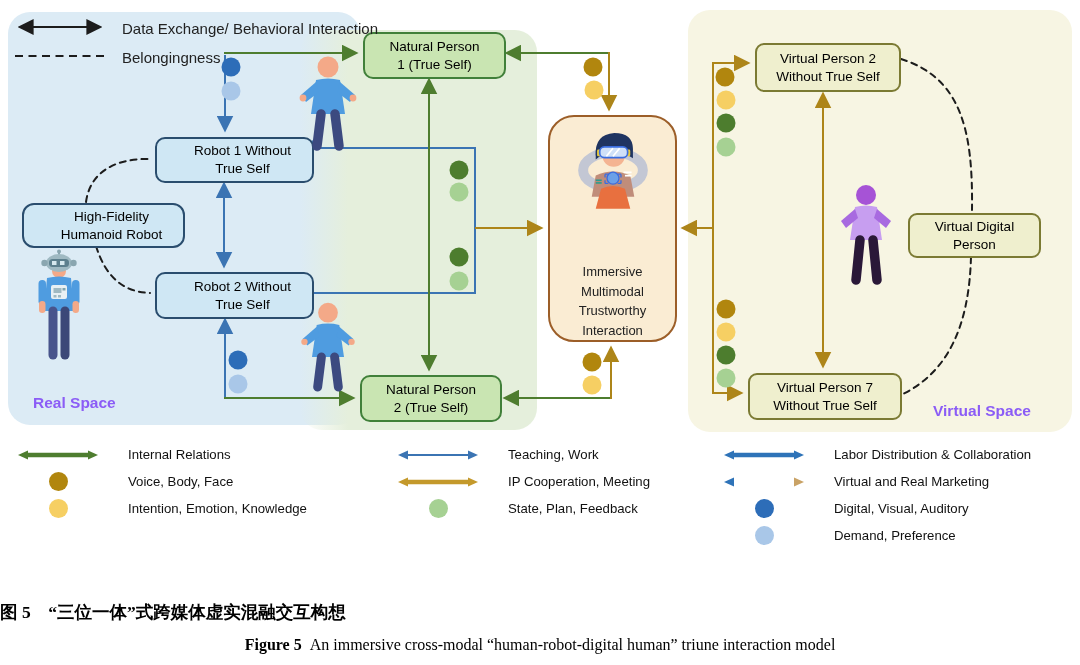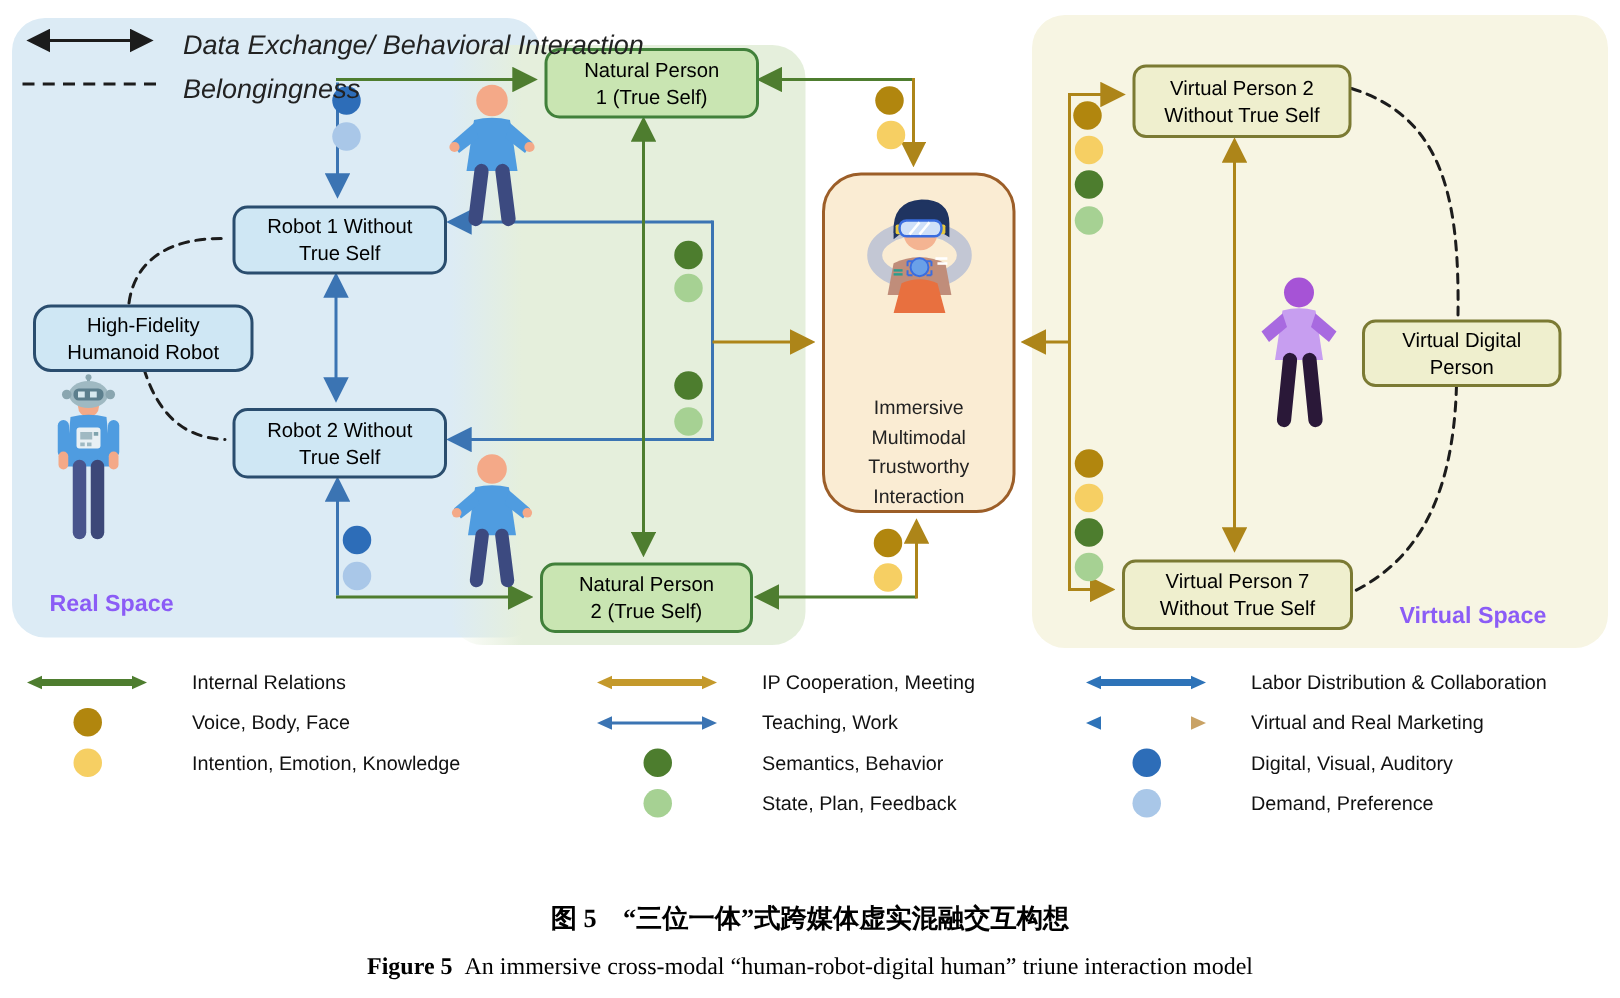--- a/index.html
+++ b/index.html
@@ -7,57 +7,57 @@
           font-family:"Liberation Sans",sans-serif;color:#111;}
   
   .region{position:absolute;border-radius:22px;}
   #region-real{left:8px;top:12px;width:352px;height:413px;background:var(--region-real);}
   #region-green{left:300px;top:30px;width:237px;height:400px;
     background:linear-gradient(90deg, rgba(229,239,220,0) 0px, var(--region-green) 48px);}
   #region-virtual{left:688px;top:10px;width:384px;height:422px;background:var(--region-virtual);}
   
   .box{position:absolute;display:flex;align-items:center;justify-content:center;text-align:center;
        white-space:pre-line;font-size:13.5px;line-height:1.32;color:#000;border-radius:10px;z-index:5;}
-  .box.robot{background:var(--box-robot-bg);border:2px solid var(--box-robot-border);}
+  .box.robot{background:var(--box-robot-bg);border:2px solid var(--box-robot-border);padding-left:16px;}
   .box.natural{background:var(--box-natural-bg);border:2px solid var(--box-natural-border);text-align:center;}
   .box.virtual{background:var(--box-virtual-bg);border:2px solid var(--box-virtual-border);border-radius:9px;}
   #center-box{position:absolute;left:548px;top:115px;width:129px;height:227px;z-index:4;
     background:var(--box-center-bg);border:2.5px solid var(--box-center-border);border-radius:26px;
     display:flex;flex-direction:column;align-items:center;padding-top:12px;box-sizing:border-box;gap:42px;}
   #center-text{margin-top:8px;text-align:center;font-size:13px;line-height:1.5;color:#222;white-space:pre-line;}
   .region-label{position:absolute;font-weight:bold;font-size:15.5px;color:#8b5cf6;z-index:6;}
   
   #connectors{position:absolute;left:0;top:0;z-index:3;}
   .ln{fill:none;stroke-width:2px;}
   .ln.blue{stroke:var(--c-blue);}
   .ln.green{stroke:var(--c-green);}
   .ln.gold{stroke:var(--c-gold);}
   .ln.black{stroke:var(--c-black);}
   .dashed{stroke:var(--c-black);stroke-width:2px;fill:none;stroke-dasharray:6 5;stroke-linecap:round;}
   
   .fig{position:absolute;z-index:6;}
   
-  .tlegend-label{position:absolute;font-size:18px;color:#222;z-index:6;font-style:italic;}
+  .tlegend-label{position:absolute;font-size:15px;color:#222;z-index:6;}
   
   .legend-col{position:absolute;top:441px;z-index:6;}
   .lrow{display:flex;align-items:center;height:27px;}
   .lglyph{display:flex;align-items:center;justify-content:center;width:96px;flex:0 0 96px;}
   .llabel{margin-left:22px;font-size:13.2px;color:#111;white-space:nowrap;}
   svg.larrow line{stroke:currentColor;}
   svg.larrow polygon{fill:currentColor;}
   svg.larrow.thick line{stroke-width:4.6px;}
   svg.larrow.thin line{stroke-width:2px;}
   .ar-green{color:var(--c-green);}
   .ar-olive{color:var(--c-thin-olive);}
   .ar-gold{color:var(--c-thick-gold);}
   .ar-blue{color:var(--c-blue);}
   .ar-thickblue{color:var(--c-thick-blue);}
   .ldot{width:19px;height:19px;border-radius:50%;display:inline-block;}
   
-  #caption-zh{position:absolute;left:0;top:600px;width:1080px;text-align:center;
+  #caption-zh{position:absolute;left:0;top:600px;width:1080px;text-align:left;
      font-family:"Liberation Serif",serif;font-weight:bold;font-size:17.5px;color:#000;}
   #caption-en{position:absolute;left:0;top:636px;width:1080px;text-align:center;
      font-family:"Liberation Serif",serif;font-size:16px;color:#000;}
 </style>
 </head>
 <body>
 
 <div id="canvas">
 
   <div class="region" id="region-real"></div>
@@ -284,43 +284,37 @@
       <span class="lglyph">
           <span class="ldot" style="background:var(--dot-light-yellow)"></span>
         </span>
       <span class="llabel">Intention, Emotion, Knowledge</span>
     </div>
   </div>
 
   <div class="legend-col" style="left:390px">
     <div class="lrow">
       <span class="lglyph">
+          <svg class="larrow thin ar-blue" width="82" height="12" viewBox="0 0 82 12">
+            <line x1="9" y1="6" x2="73" y2="6"></line>
+            <polygon points="1,6 11,1.5 11,10.5"></polygon>
+            <polygon points="81,6 71,1.5 71,10.5"></polygon>
+          </svg>
+        </span>
+      <span class="llabel">Teaching, Work</span>
+    </div>
+    <div class="lrow">
+      <span class="lglyph">
           <svg class="larrow thick ar-gold" width="82" height="12" viewBox="0 0 82 12">
             <line x1="9" y1="6" x2="73" y2="6"></line>
             <polygon points="1,6 11,1.5 11,10.5"></polygon>
             <polygon points="81,6 71,1.5 71,10.5"></polygon>
           </svg>
         </span>
       <span class="llabel">IP Cooperation, Meeting</span>
-    </div>
-    <div class="lrow">
-      <span class="lglyph">
-          <svg class="larrow thin ar-blue" width="82" height="12" viewBox="0 0 82 12">
-            <line x1="9" y1="6" x2="73" y2="6"></line>
-            <polygon points="1,6 11,1.5 11,10.5"></polygon>
-            <polygon points="81,6 71,1.5 71,10.5"></polygon>
-          </svg>
-        </span>
-      <span class="llabel">Teaching, Work</span>
-    </div>
-    <div class="lrow">
-      <span class="lglyph">
-          <span class="ldot" style="background:var(--dot-dark-green)"></span>
-        </span>
-      <span class="llabel">Semantics, Behavior</span>
     </div>
     <div class="lrow">
       <span class="lglyph">
           <span class="ldot" style="background:var(--dot-light-green)"></span>
         </span>
       <span class="llabel">State, Plan, Feedback</span>
     </div>
   </div>
 
   <div class="legend-col" style="left:716px">

